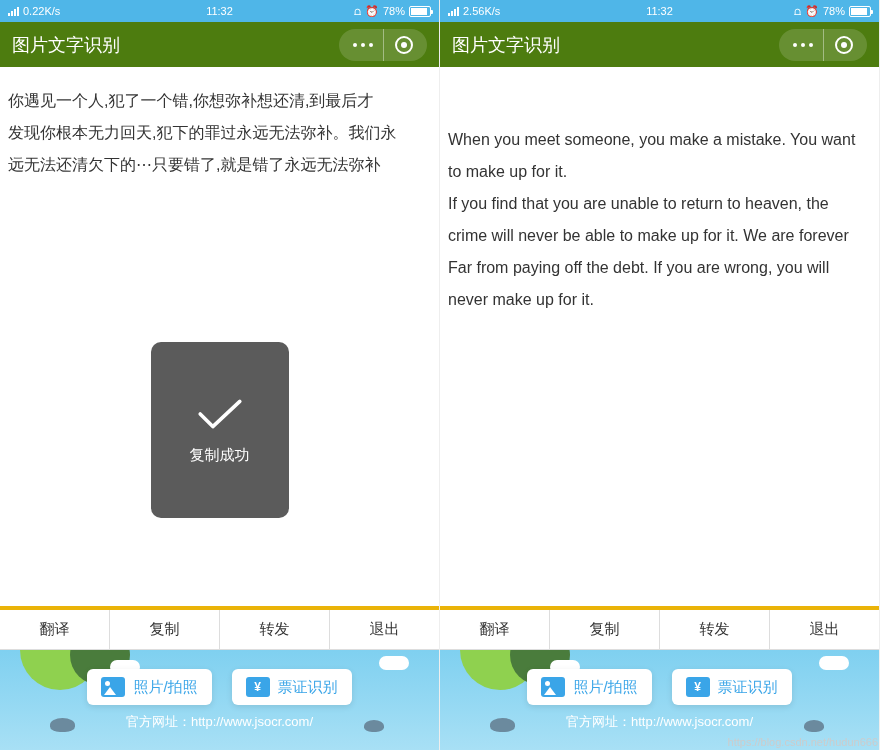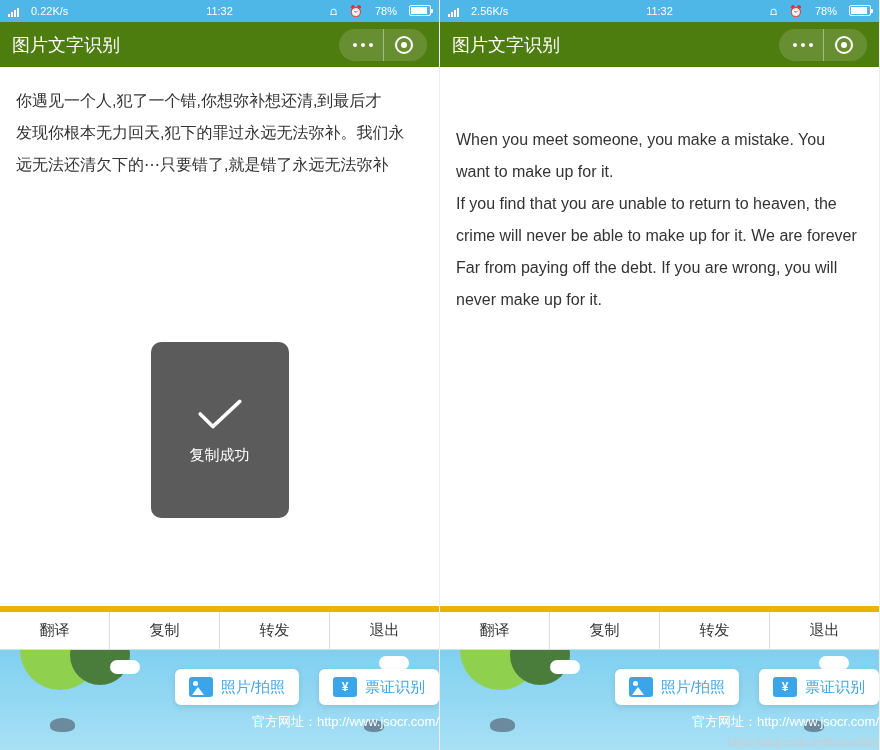--- a/index.html
+++ b/index.html
@@ -1,50 +1,50 @@
 <!DOCTYPE html>
 <html><head>
   <meta charset="utf-8">
   <style>
     * { margin: 0; padding: 0; box-sizing: border-box; }
     body { font-family: -apple-system, "Helvetica Neue", Arial, sans-serif; background: #fff; width: 880px; height: 750px; display: flex; position: relative; }
     .phone { width: 440px; height: 750px; display: flex; flex-direction: column; position: relative; border-right: 1px solid #eee; }
     .phone:last-child { border-right: none; }
     
     .statusbar { height: 22px; background: #4fb6e8; display: flex; align-items: center; padding: 0 8px; color: #fff; font-size: 11px; justify-content: space-between; }
-    .sb-left, .sb-right { display: flex; gap: 12px; }
+    .sb-left, .sb-right { display: flex; align-items: center; gap: 4px; }
     .sb-center { position: absolute; left: 50%; transform: translateX(-50%); text-align: center; }
     .signal-icon { display: inline-flex; align-items: flex-end; gap: 1px; }
     .signal-icon span { width: 2px; background: #fff; }
     .signal-icon span:nth-child(1){height:3px}.signal-icon span:nth-child(2){height:5px}.signal-icon span:nth-child(3){height:7px}.signal-icon span:nth-child(4){height:9px}
     .battery { width: 22px; height: 11px; border: 1px solid #fff; border-radius: 2px; position: relative; display: inline-block; }
     .battery::after { content:''; position: absolute; right: -3px; top: 3px; width: 2px; height: 4px; background: #fff; border-radius: 0 1px 1px 0; }
     .battery-fill { position: absolute; left: 1px; top: 1px; bottom: 1px; width: 78%; background: #fff; }
     
     .titlebar { height: 45px; background: #4d7c0f; display: flex; align-items: center; padding: 0 12px; color: #fff; justify-content: space-between; }
     .titlebar-text { font-size: 18px; font-weight: 500; }
     .titlebar-actions { display: flex; align-items: center; background: rgba(255,255,255,0.15); border-radius: 18px; height: 32px; padding: 0 4px; }
     .dots3 { width: 40px; display: flex; justify-content: center; gap: 4px; align-items: center; height: 100%; }
     .dots3 span { width: 4px; height: 4px; background: #fff; border-radius: 50%; }
     .target-icon { width: 40px; display: flex; justify-content: center; align-items: center; height: 100%; border-left: 1px solid rgba(255,255,255,0.4); }
     .target-circle { width: 18px; height: 18px; border: 2px solid #fff; border-radius: 50%; display: flex; align-items: center; justify-content: center; }
     .target-circle::after { content:''; width: 6px; height: 6px; background: #fff; border-radius: 50%; }
     
-    .content { flex: 1; padding: 18px 16px; font-size: 16px; line-height: 2; color: #333; overflow: hidden; }
+    .content { flex: 1; padding: 18px 8px; font-size: 16px; line-height: 2; color: #333; overflow: hidden; }
     
     .toast { position: absolute; left: 50%; transform: translateX(-50%); top: 342px; width: 138px; height: 176px; background: #5b5b5b; border-radius: 10px; display: flex; flex-direction: column; align-items: center; justify-content: center; color: #fff; }
     .check { width: 60px; height: 36px; position: relative; margin-bottom: 14px; }
     .check svg { width: 100%; height: 100%; }
     .toast-text { font-size: 15px; }
     
-    .tabbar { display: flex; border-top: 6px solid #eab308; border-bottom: 1px solid #ddd; height: 44px; }
+    .tabbar { display: flex; border-top: 4px solid #eab308; border-bottom: 1px solid #ddd; height: 44px; }
     .tabbar-item { flex: 1; display: flex; align-items: center; justify-content: center; font-size: 15px; color: #333; border-right: 1px solid #ddd; cursor: pointer; }
     .tabbar-item:last-child { border-right: none; }
     
-    .footer { height: 100px; background: linear-gradient(#7fd0f0, #a8e0f5); position: relative; display: flex; flex-direction: column; align-items: flex-end; justify-content: center; gap: 8px; overflow: hidden; }
+    .footer { height: 100px; background: linear-gradient(#7fd0f0, #a8e0f5); position: relative; display: flex; flex-direction: column; align-items: center; justify-content: center; gap: 8px; overflow: hidden; }
     .hill { position: absolute; bottom: 55px; border-radius: 50%; }
     .hill1 { width: 80px; height: 80px; background: #8fd14f; left: 20px; top: -40px; }
     .hill2 { width: 60px; height: 60px; background: #4a7c3c; left: 70px; top: -25px; }
     .cloud { position: absolute; width: 30px; height: 14px; background: #fff; border-radius: 20px; top: 10px; }
     .cloud1 { left: 110px; } .cloud2 { right: 30px; top: 6px; }
     .ftr-buttons { display: flex; gap: 20px; z-index: 1; }
     .ftr-btn { background: #fff; border-radius: 6px; padding: 8px 14px; display: flex; align-items: center; gap: 8px; cursor: pointer; box-shadow: 0 2px 6px rgba(0,0,0,0.1); }
     .ftr-btn-icon { width: 24px; height: 20px; background: #3aa5e8; border-radius: 3px; position: relative; }
     .photo-icon::after { content:''; position: absolute; left: 4px; top: 4px; width: 5px; height: 5px; background: #fff; border-radius: 50%; }
     .photo-icon::before { content:''; position: absolute; bottom: 2px; left: 3px; width: 0; height: 0; border-left: 6px solid transparent; border-right: 6px solid transparent; border-bottom: 8px solid #fff; }

